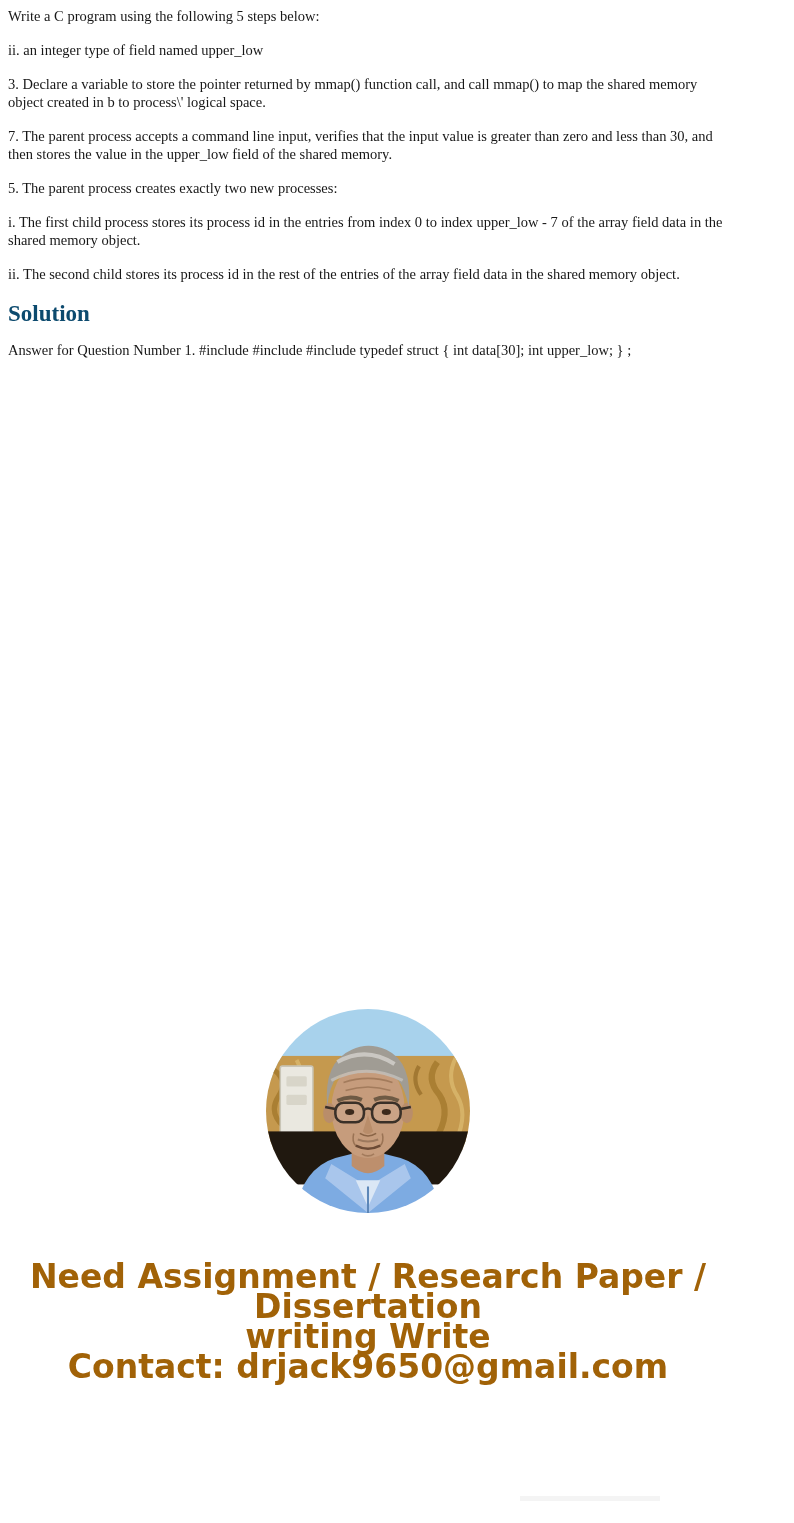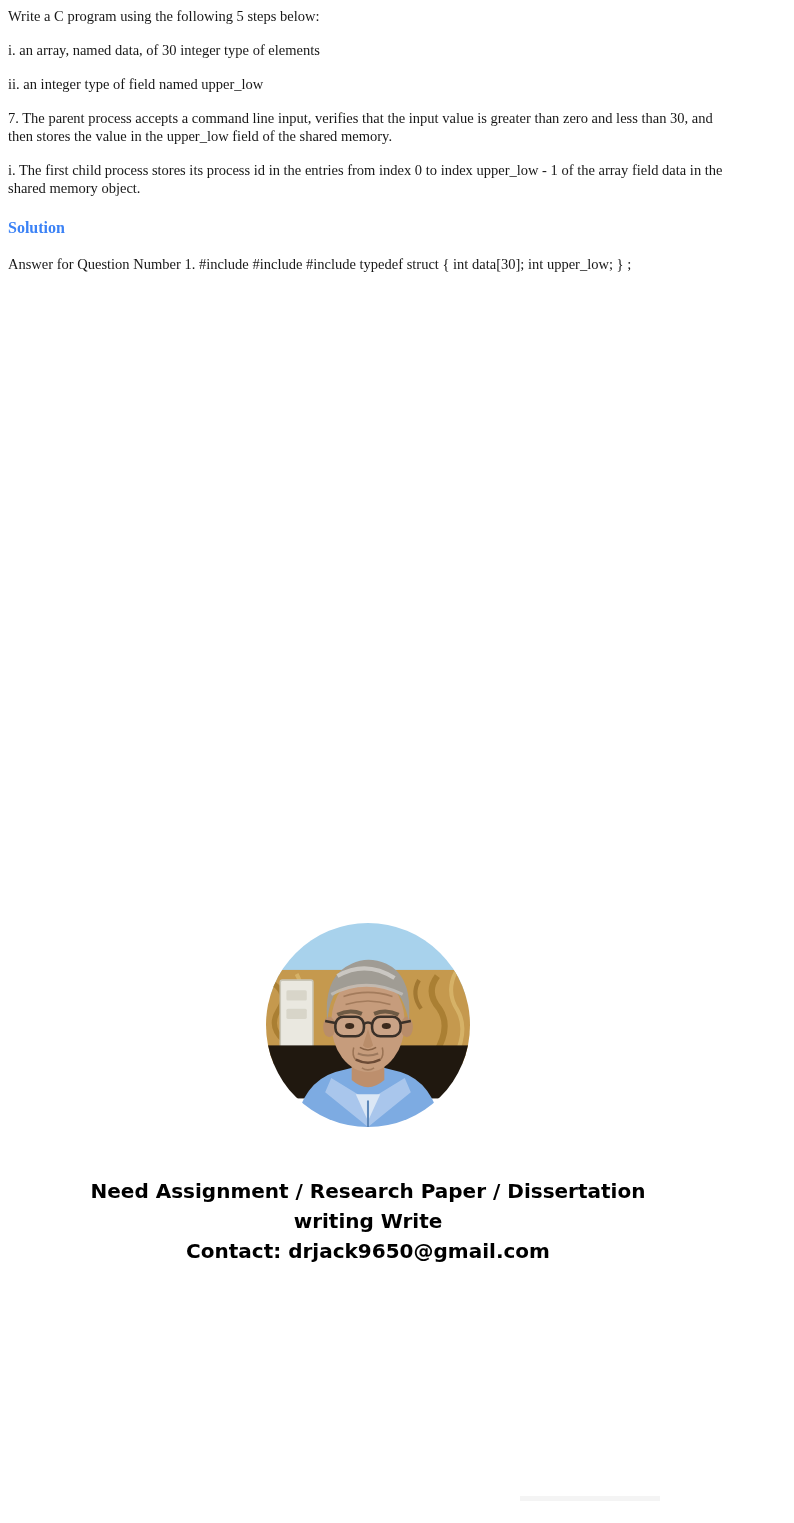--- a/index.html
+++ b/index.html
@@ -12,25 +12,25 @@
   .page { width: 736px; min-height: 1523px; position: relative; overflow: hidden; }
 
   
   .doc {
     padding: 7px 9px 0 8px;
     font-size: 14.5px;
     line-height: 18px;
   }
   .doc p { margin: 0 0 16px 0; }
   .doc h2 {
-    font-size: 16px;
+    font-size: 23px;
     line-height: 22px;
     margin: 20px 0 16px 0;
     font-weight: bold;
-    color: #3b82f6;
+    color: #0c4a6e;
   }
 
   
   .avatar-wrap {
     margin-top: 650px;
     display: flex;
     justify-content: center;
   }
   .avatar {
     width: 204px; height: 204px;
@@ -39,45 +39,47 @@
     position: relative;
   }
   .avatar svg { display: block; width: 204px; height: 204px; }
 
   
   .footer {
     margin-top: 49px;
     text-align: center;
     font-family: "DejaVu Sans", sans-serif;
     font-weight: bold;
-    font-size: 20px;
+    font-size: 33px;
     line-height: 30px;
-    color: #000000;
+    color: #a16207;
     padding-bottom: 30px;
   }
 
   
   .smudge {
     position: absolute;
     left: 520px; top: 1496px;
     width: 140px; height: 5px;
     background: #f4f4f4;
   }
 </style>
 </head>
 <body>
 
 <div class="page">
 
   <div class="doc">
     <p>Write a C program using the following 5 steps below:</p>
-    <p>i. an array, named data, of 30 integer type of elements</p>
     <p>ii. an integer type of field named upper_low</p>
+    <p>3. Declare a variable to store the pointer returned by mmap() function call, and call mmap() to map the shared memory object created in b to process\' logical space.</p>
     <p>7. The parent process accepts a command line input, verifies that the input value is greater than zero and less than 30, and then stores the value in the upper_low field of the shared memory.</p>
-    <p>i. The first child process stores its process id in the entries from index 0 to index upper_low - 1 of the array field data in the shared memory object.</p>
+    <p>5. The parent process creates exactly two new processes:</p>
+    <p>i. The first child process stores its process id in the entries from index 0 to index upper_low - 7 of the array field data in the shared memory object.</p>
+    <p>ii. The second child stores its process id in the rest of the entries of the array field data in the shared memory object.</p>
     <h2>Solution</h2>
     <p>Answer for Question Number 1. #include #include #include typedef struct { int data[30]; int upper_low; } ;</p>
   </div>
 
   <div class="avatar-wrap">
     <div class="avatar" title="circular photo of an elderly man with grey hair and glasses wearing a light blue shirt">
       <svg viewBox="0 0 200 200">
 
         <rect x="0" y="0" width="200" height="70" fill="#a8d2ec"></rect>
 

